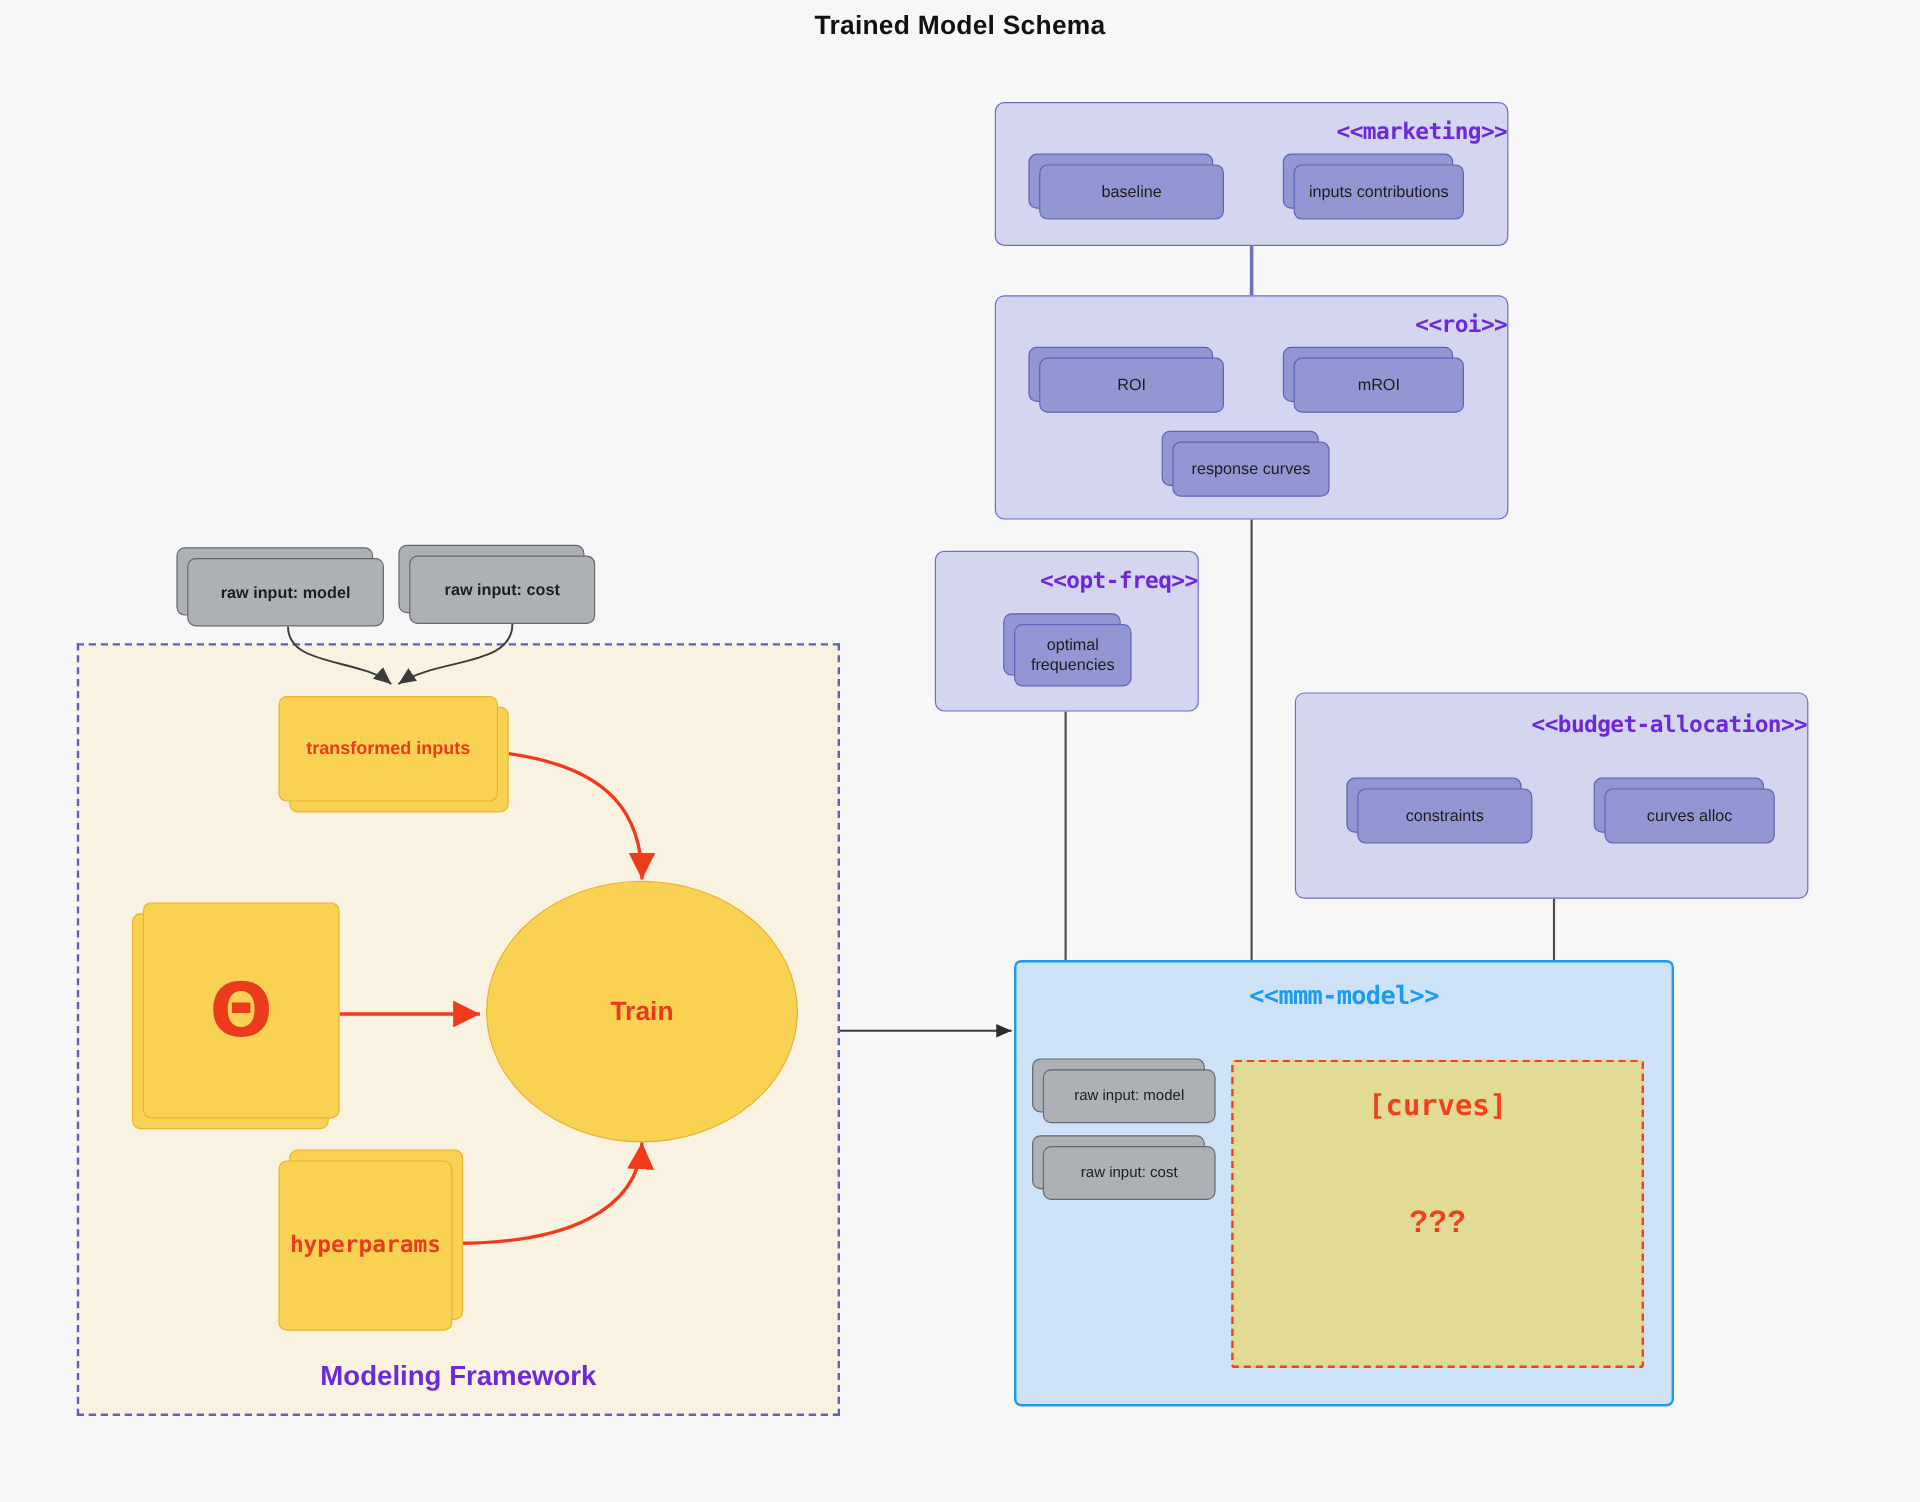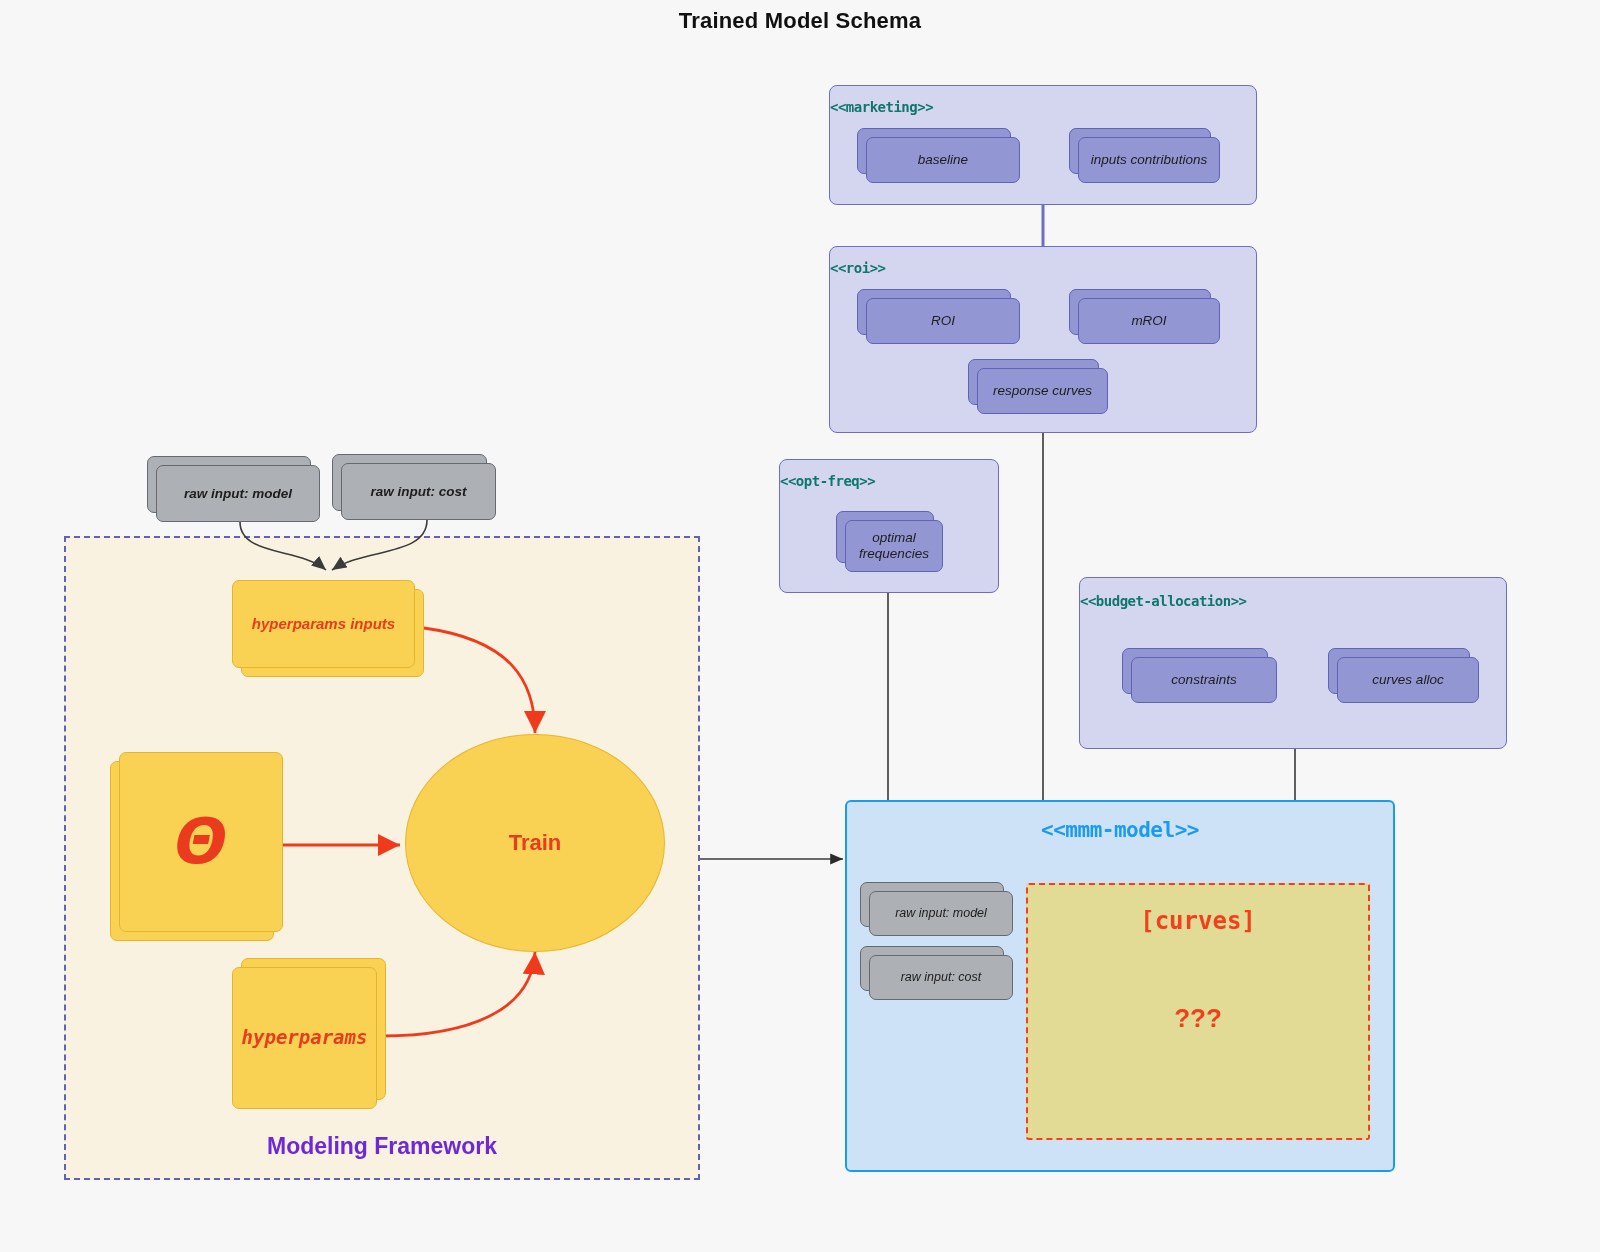--- a/index.html
+++ b/index.html
@@ -44,37 +44,36 @@
   
   .pkg {
     background: #d3d6ee;
     border: 1.6px solid #6c6fc4;
     border-radius: 8px;
     z-index: 3;
   }
   .pkg-title {
     position: absolute;
     left: 0; right: 0;
-    text-align: left;
+    text-align: right;
     font-family: "DejaVu Sans Mono", "Liberation Mono", monospace;
     font-weight: bold;
-    font-size: 14px;
-    color: #0f766e;
+    font-size: 19px;
+    color: #6d28d9;
     letter-spacing: -0.5px;
   }
 
   
   .node {
     z-index: 4;
     display: flex;
     align-items: center;
     justify-content: center;
     text-align: center;
     line-height: 1.15;
-    font-style: italic;
   }
   .node .face {
     position: absolute;
     inset: 0;
     border-radius: 7px;
     display: flex;
     align-items: center;
     justify-content: center;
     text-align: center;
     z-index: 2;
@@ -291,21 +290,21 @@
     <div class="face">raw input: model</div>
   </div>
   <div class="abs node grey off-ul" style="left:341px; top:463px; width:155px; height:57px;">
     <div class="back"></div>
     <div class="face">raw input: cost</div>
   </div>
 
   <div class="abs node yel off-dr" style="left:232px; top:580px; width:183px; height:88px;">
     <div class="back"></div>
     <div class="face">
-      <span id="transformed-label">hyperparams inputs</span>
+      <span id="transformed-label">transformed inputs</span>
     </div>
   </div>
 
   <div class="abs node yel off-dl" style="left:119px; top:752px; width:164px; height:180px;">
     <div class="back"></div>
     <div class="face">
       <span id="theta-glyph">Θ</span>
     </div>
   </div>
 

